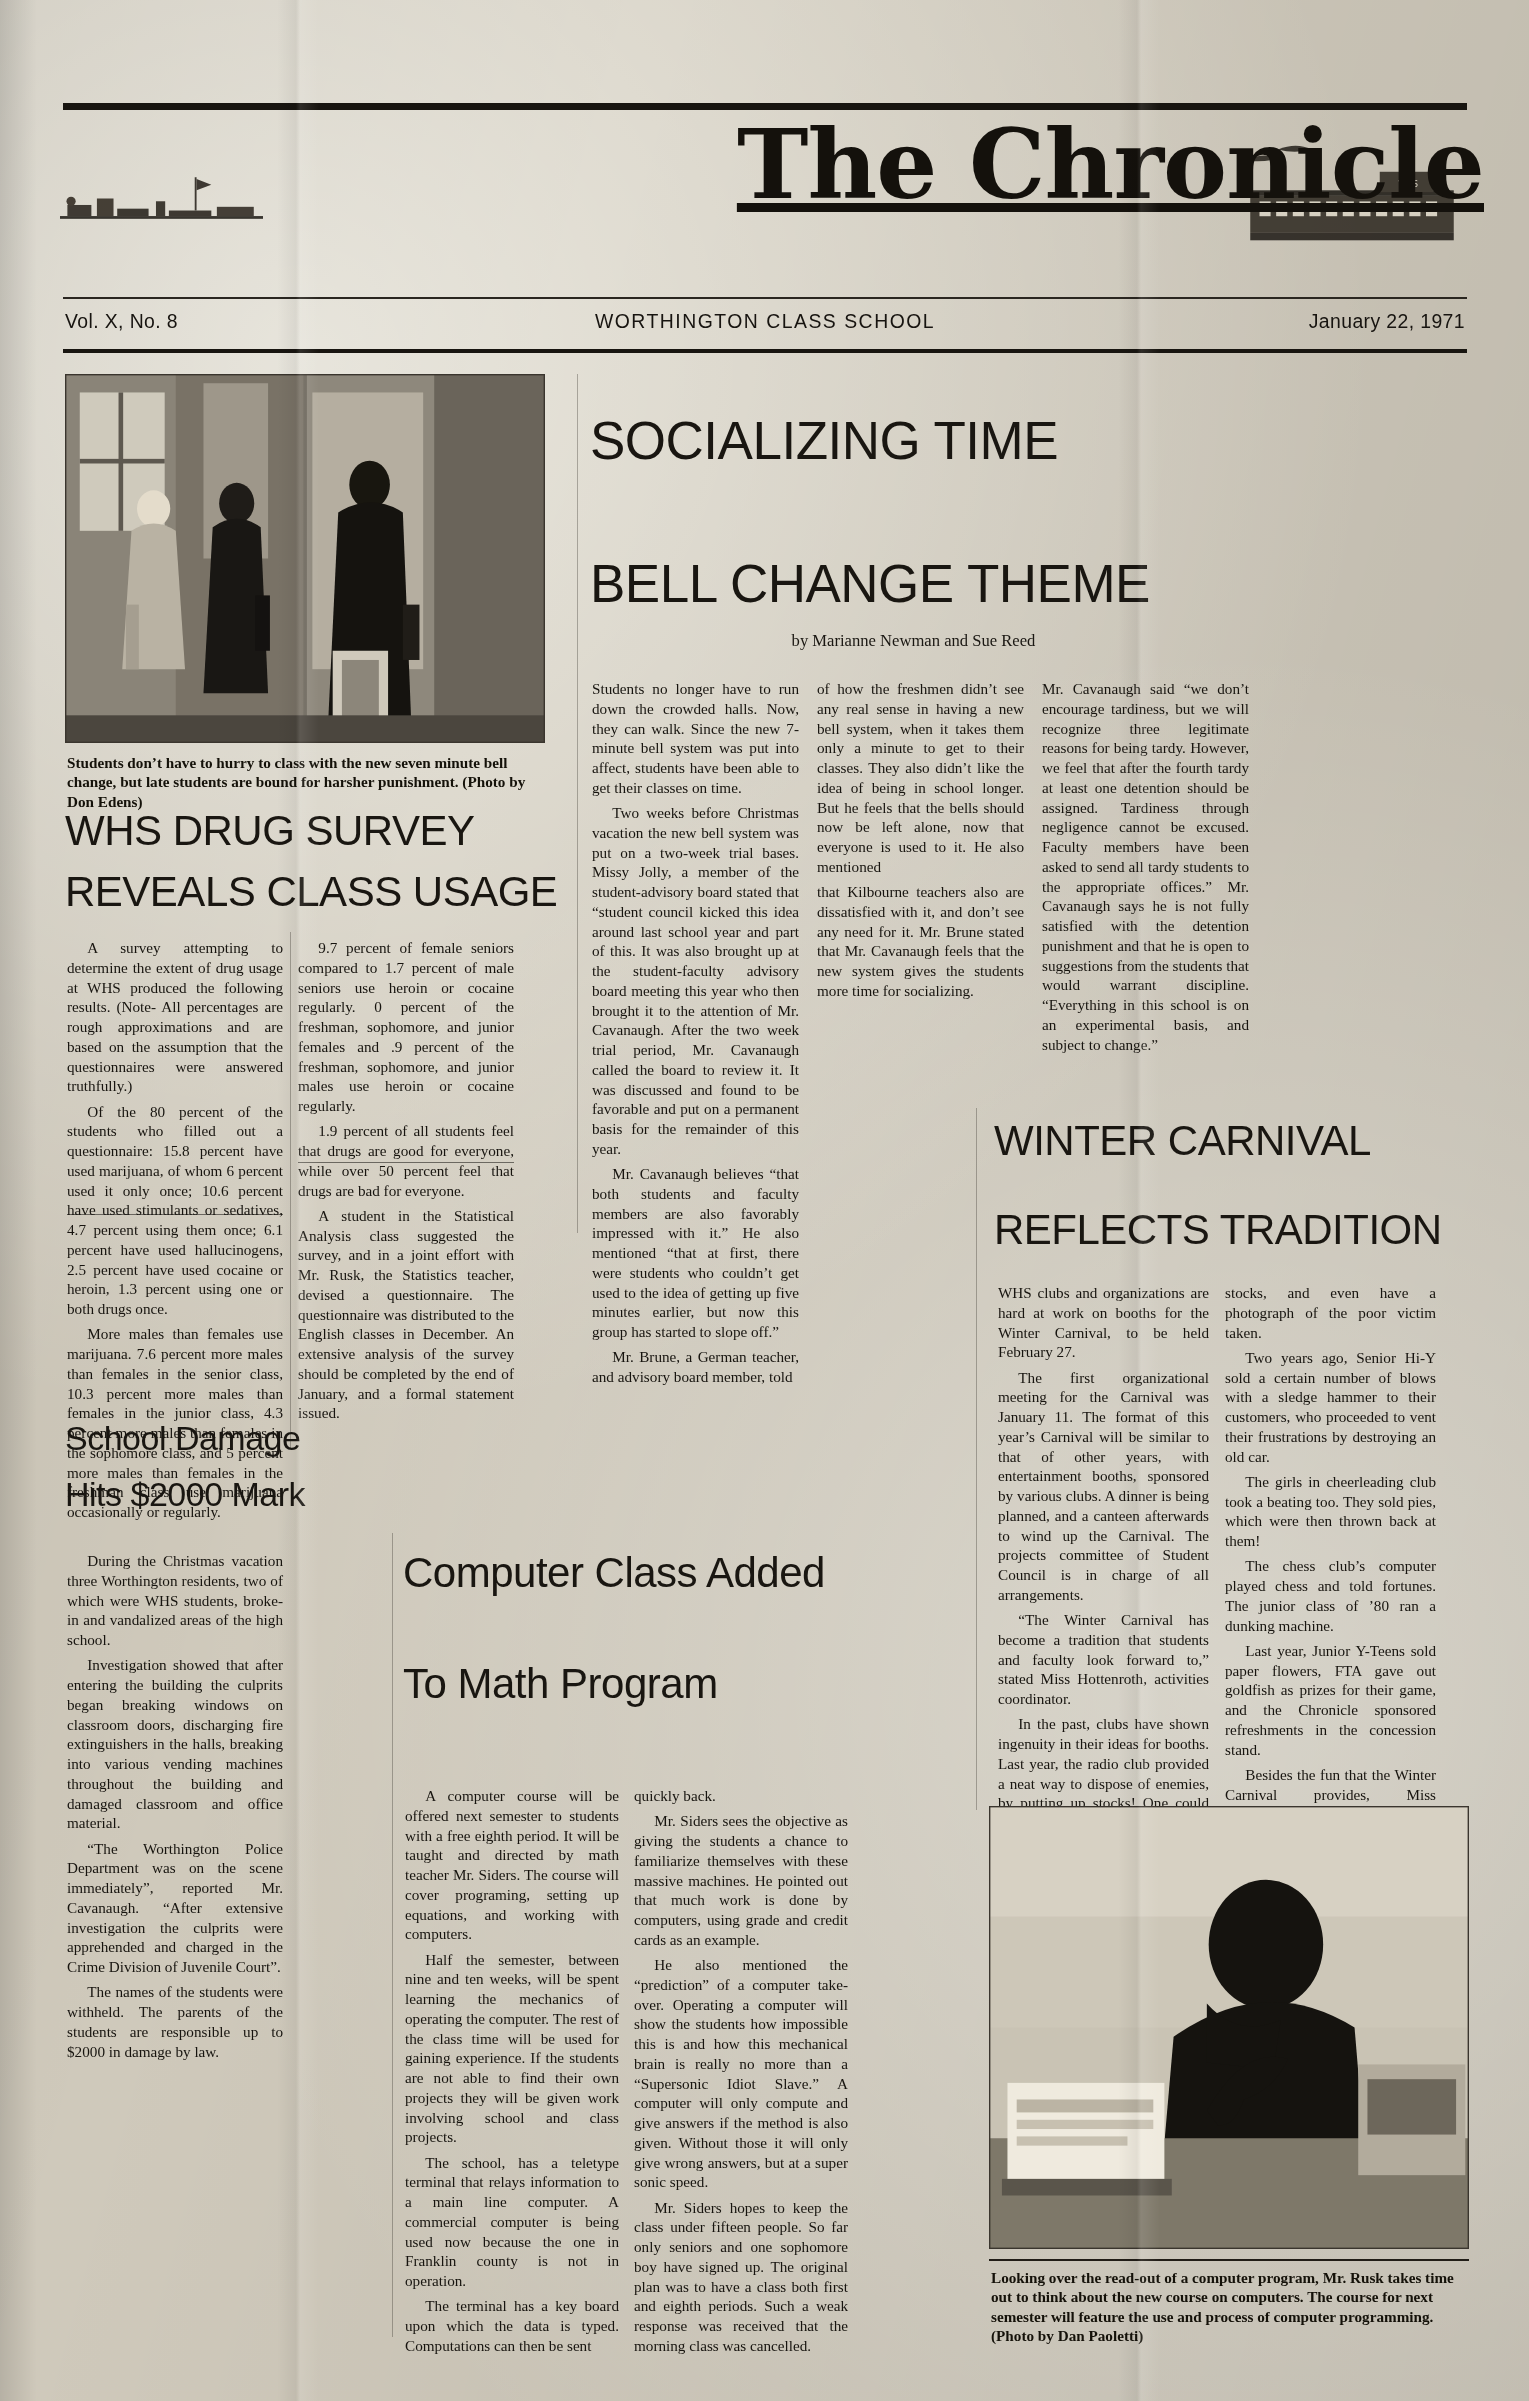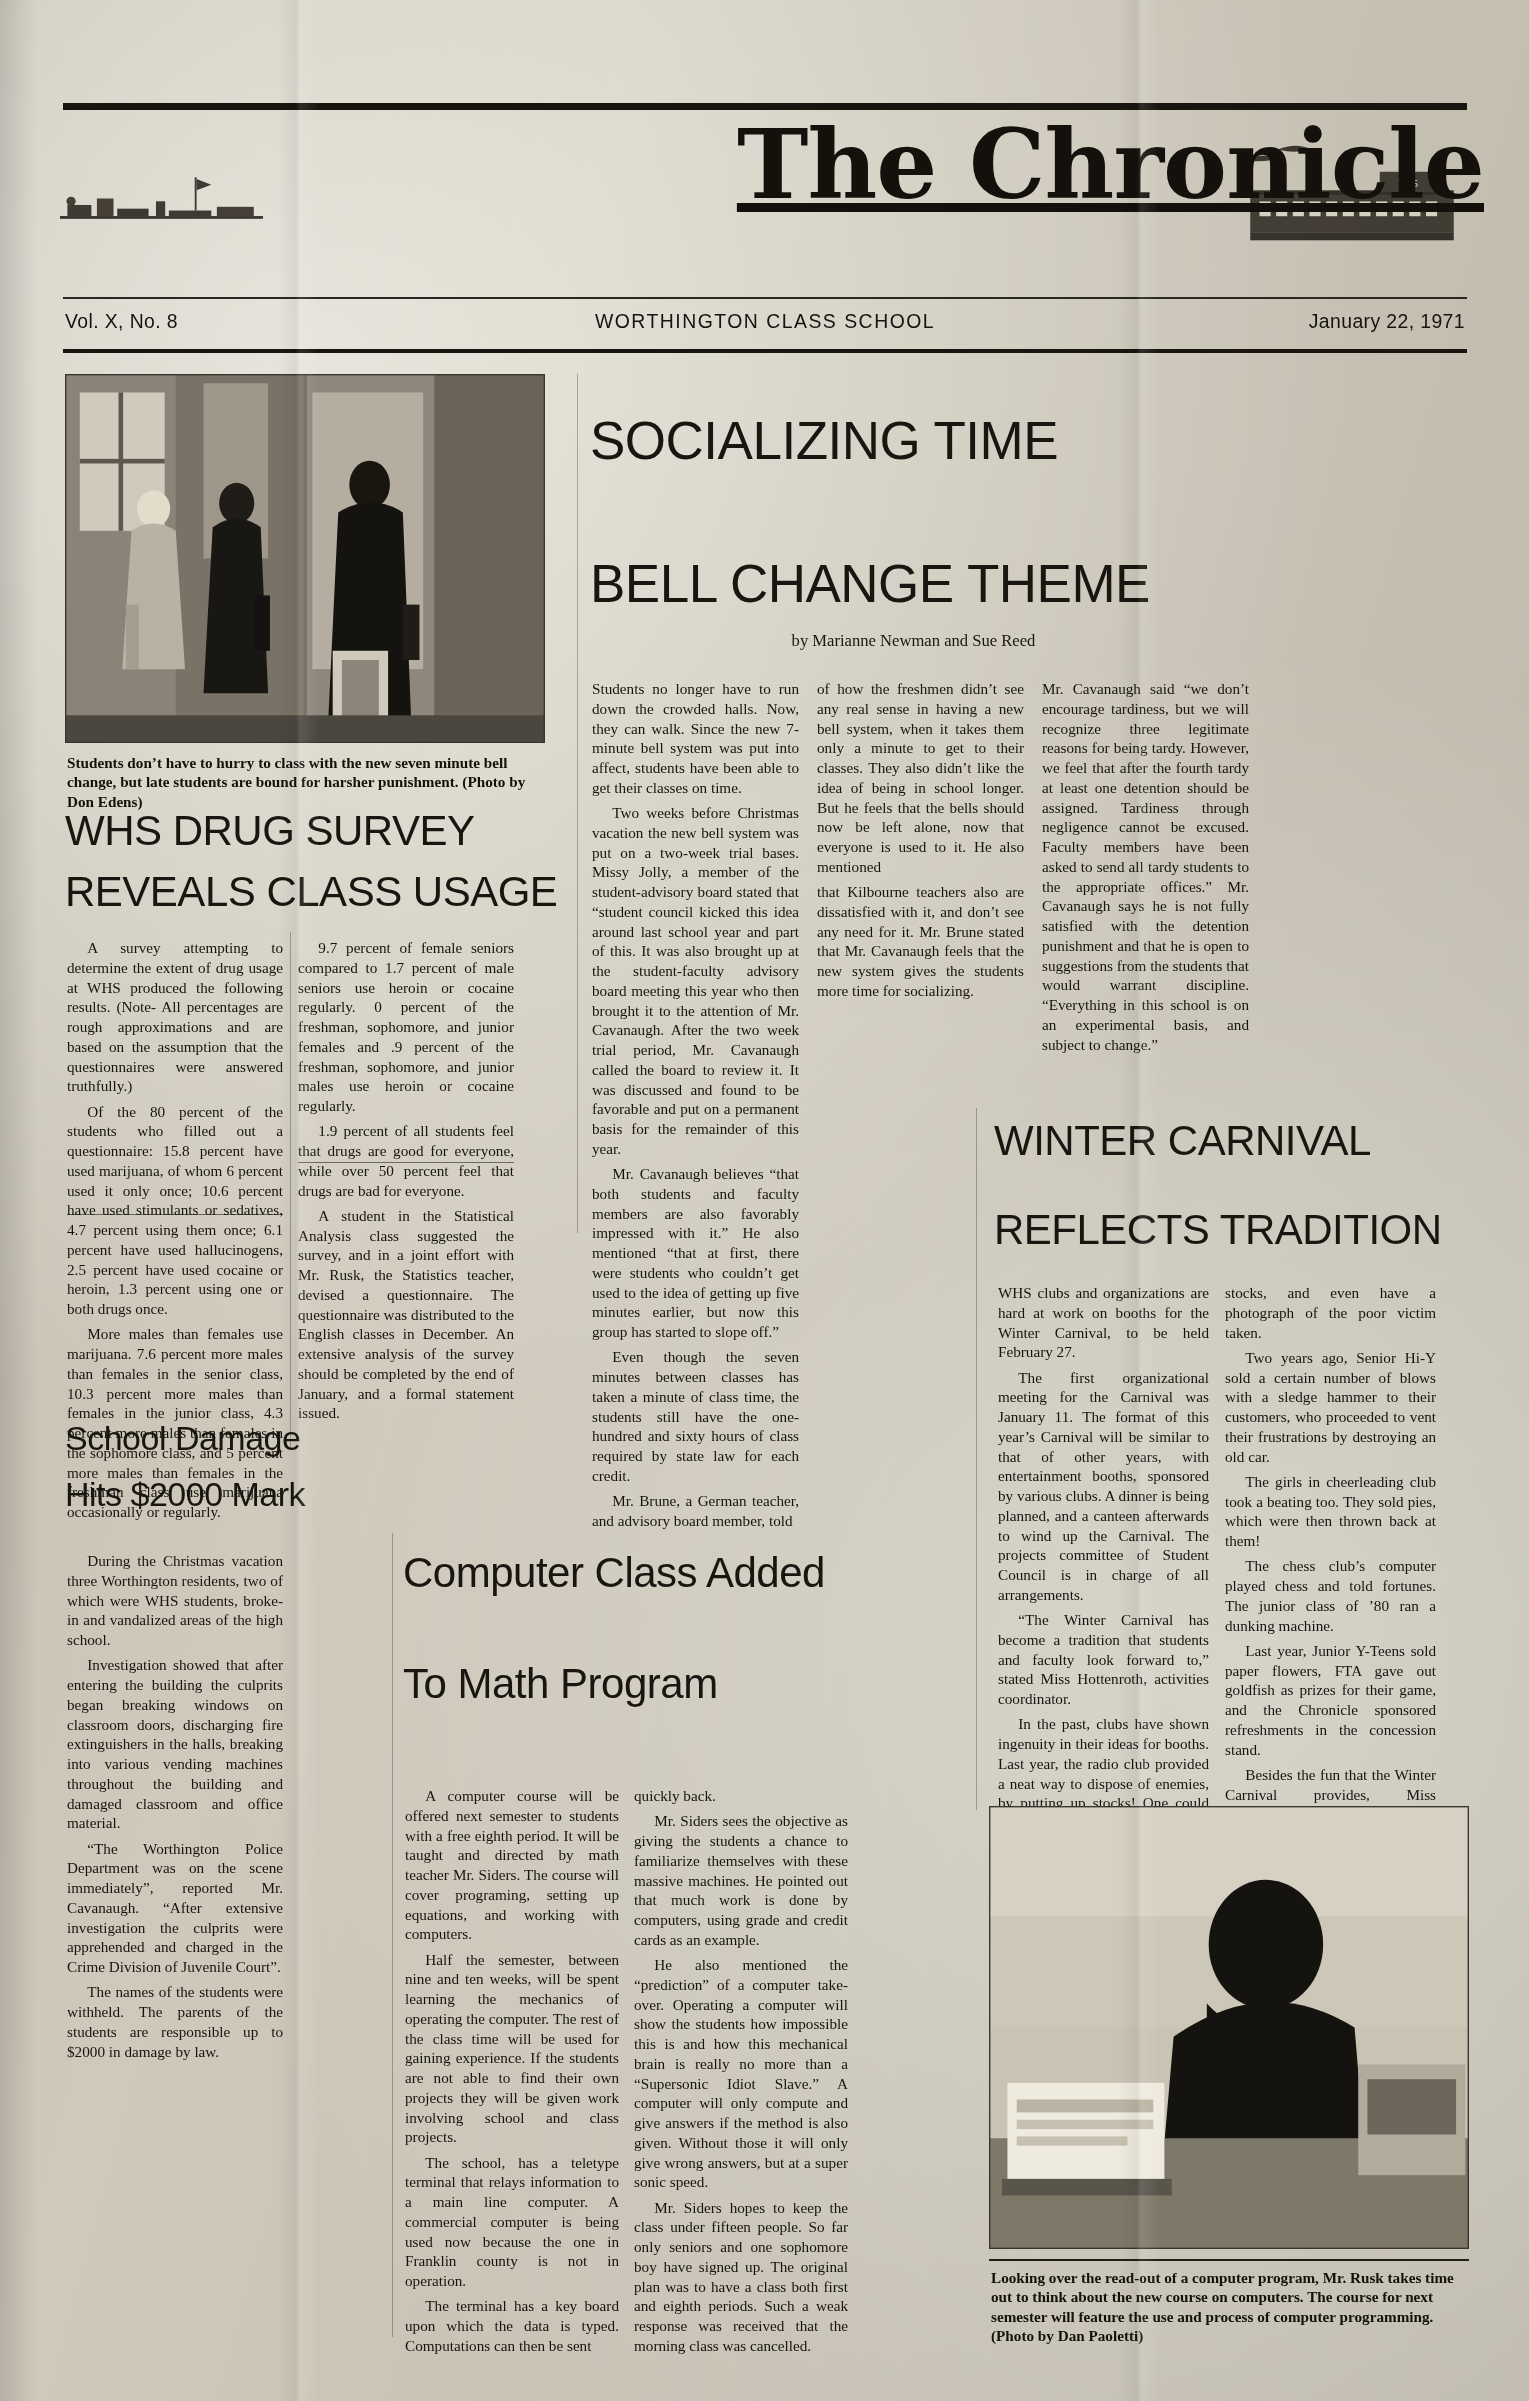--- a/index.html
+++ b/index.html
@@ -248,21 +248,20 @@
     <div class="caption" style="left:13px; top:698px; width:462px;">Students don’t have to hurry to class with the new seven minute bell change, but late students are bound for harsher punishment. (Photo by Don Edens)</div>
 
     <div class="hl hl-xl" style="position:absolute; left:536px; top:358px; width:887px;">SOCIALIZING TIME</div>
     <div class="hl hl-xl" style="position:absolute; left:536px; top:501px; width:887px;">BELL CHANGE THEME</div>
     <div class="byline" style="position:absolute; left:536px; top:576px; width:647px;">by Marianne Newman and Sue Reed</div>
 
     <div class="col" style="left:538px; top:624px; width:207px;">
       <p class="noindent">Students no longer have to run down the crowded halls. Now, they can walk. Since the new 7-minute bell system was put into affect, students have been able to get their classes on time.</p>
       <p>Two weeks before Christmas vacation the new bell system was put on a two-week trial bases. Missy Jolly, a member of the student-advisory board stated that “student council kicked this idea around last school year and part of this. It was also brought up at the student-faculty advisory board meeting this year who then brought it to the attention of Mr. Cavanaugh. After the two week trial period, Mr. Cavanaugh called the board to review it. It was discussed and found to be favorable and put on a permanent basis for the remainder of this year.</p>
       <p>Mr. Cavanaugh believes “that both students and faculty members are also favorably impressed with it.” He also mentioned “that at first, there were students who couldn’t get used to the idea of getting up five minutes earlier, but now this group has started to slope off.”</p>
-      <p>Even though the seven minutes between classes has taken a minute of class time, the students still have the one-hundred and sixty hours of class required by state law for each credit.</p>
       <p>Mr. Brune, a German teacher, and advisory board member, told</p>
     </div>
 
     <div class="col" style="left:763px; top:624px; width:207px;">
       <p class="noindent">of how the freshmen didn’t see any real sense in having a new bell system, when it takes them only a minute to get to their classes. They also didn’t like the idea of being in school longer. But he feels that the bells should now be left alone, now that everyone is used to it. He also mentioned</p>
       <p class="noindent">that Kilbourne teachers also are dissatisfied with it, and don’t see any need for it. Mr. Brune stated that Mr. Cavanaugh feels that the new system gives the students more time for socializing.</p>
     </div>
 
     <div class="col" style="left:988px; top:624px; width:207px;">
       <p class="noindent">Mr. Cavanaugh said “we don’t encourage tardiness, but we will recognize three legitimate reasons for being tardy. However, we feel that after the fourth tardy at least one detention should be assigned. Tardiness through negligence cannot be excused. Faculty members have been asked to send all tardy students to the appropriate offices.” Mr. Cavanaugh says he is not fully satisfied with the detention punishment and that he is open to suggestions from the students that would warrant discipline. “Everything in this school is on an experimental basis, and subject to change.”</p>

